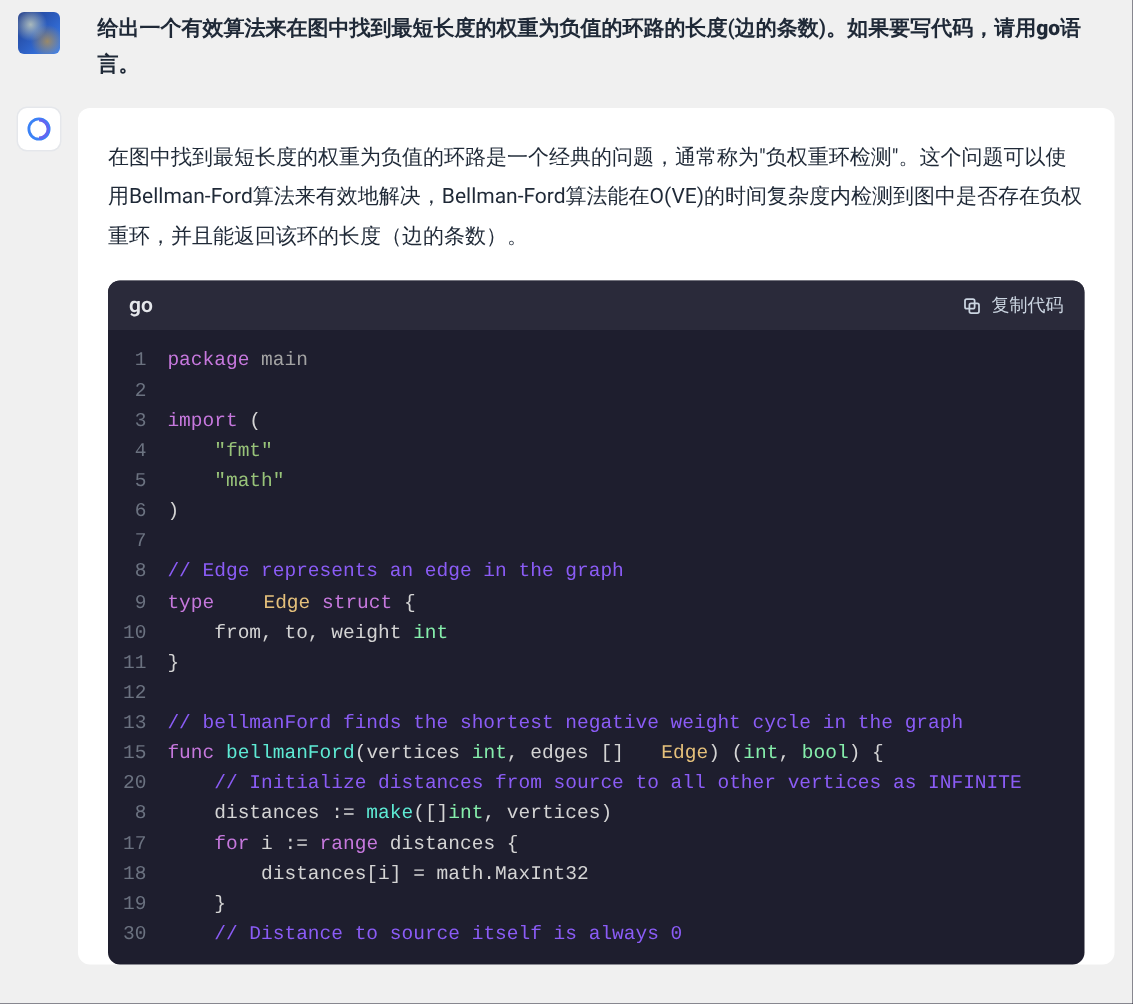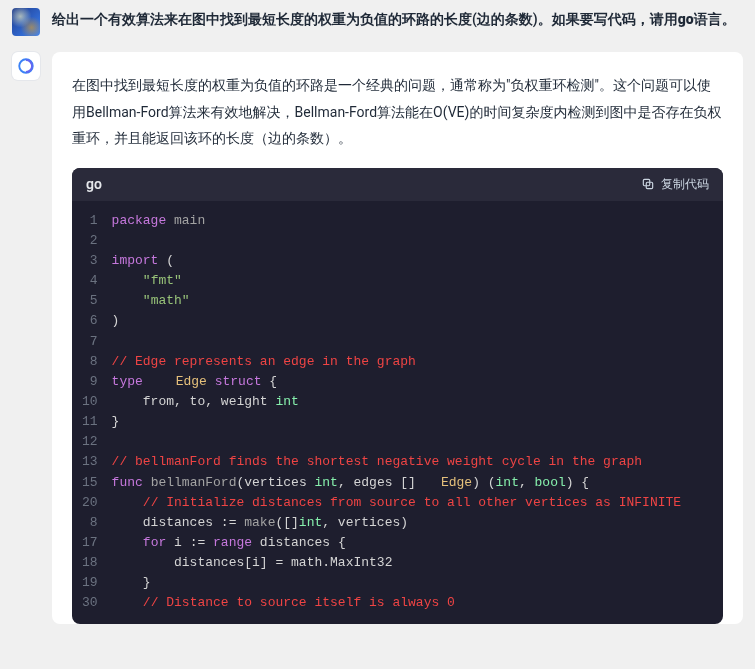--- a/index.html
+++ b/index.html
@@ -8,21 +8,21 @@
     font-family: -apple-system, BlinkMacSystemFont, "Segoe UI", Roboto, sans-serif;
     width: 755px;
     height: 669px;
     overflow: hidden;
     color: #1a1a1a;
   }
   .container { padding: 8px 0 0 0; }
   .user-row {
     display: flex;
     align-items: flex-start;
-    gap: 12px;
+    gap: 25px;
     padding: 0 12px 16px 12px;
   }
   .user-avatar {
     width: 28px; height: 28px; border-radius: 4px;
     background: linear-gradient(135deg, #1e3a8a, #3b82f6);
     flex-shrink: 0;
     position: relative;
     overflow: hidden;
   }
   .user-avatar::after{
@@ -65,23 +65,23 @@
   }
   .gutter{
     color:#6b7280; text-align:right; padding:0 14px 0 10px; user-select:none;
     flex-shrink:0;
   }
   .gutter div{ height:20.15px; }
   .code-lines{ color:#d4d4d4; white-space:pre; }
   .code-lines div{ height:20.15px; }
   .tok-kw{ color:#c678dd; }
   .tok-str{ color:#98c379; }
-  .tok-cmt{ color:#ef4444;margin-top:37px; }
+  .tok-cmt{ color:#8b5cf6;margin-top:37px; }
   .tok-name{ color:#e5c07b;padding-left:25px; }
-  .tok-func{ color:#a3a3a3; }
+  .tok-func{ color:#5eead4; }
   .tok-ident{ color:#a3a3a3; }
   .tok-int{ color:#86efac; }
 </style>
 </head>
 <body>
 
 <div class="container">
   <div class="user-row">
     <div class="user-avatar"></div>
     <div class="user-msg">

